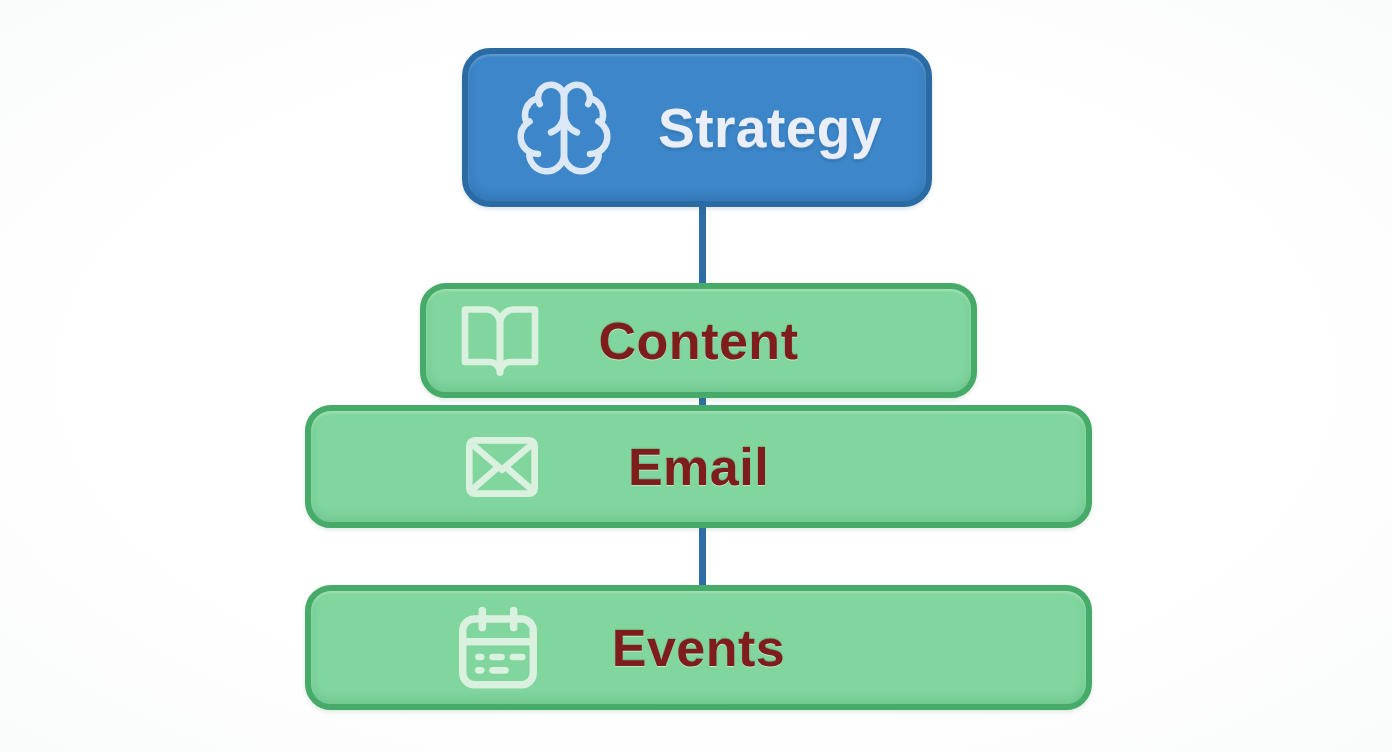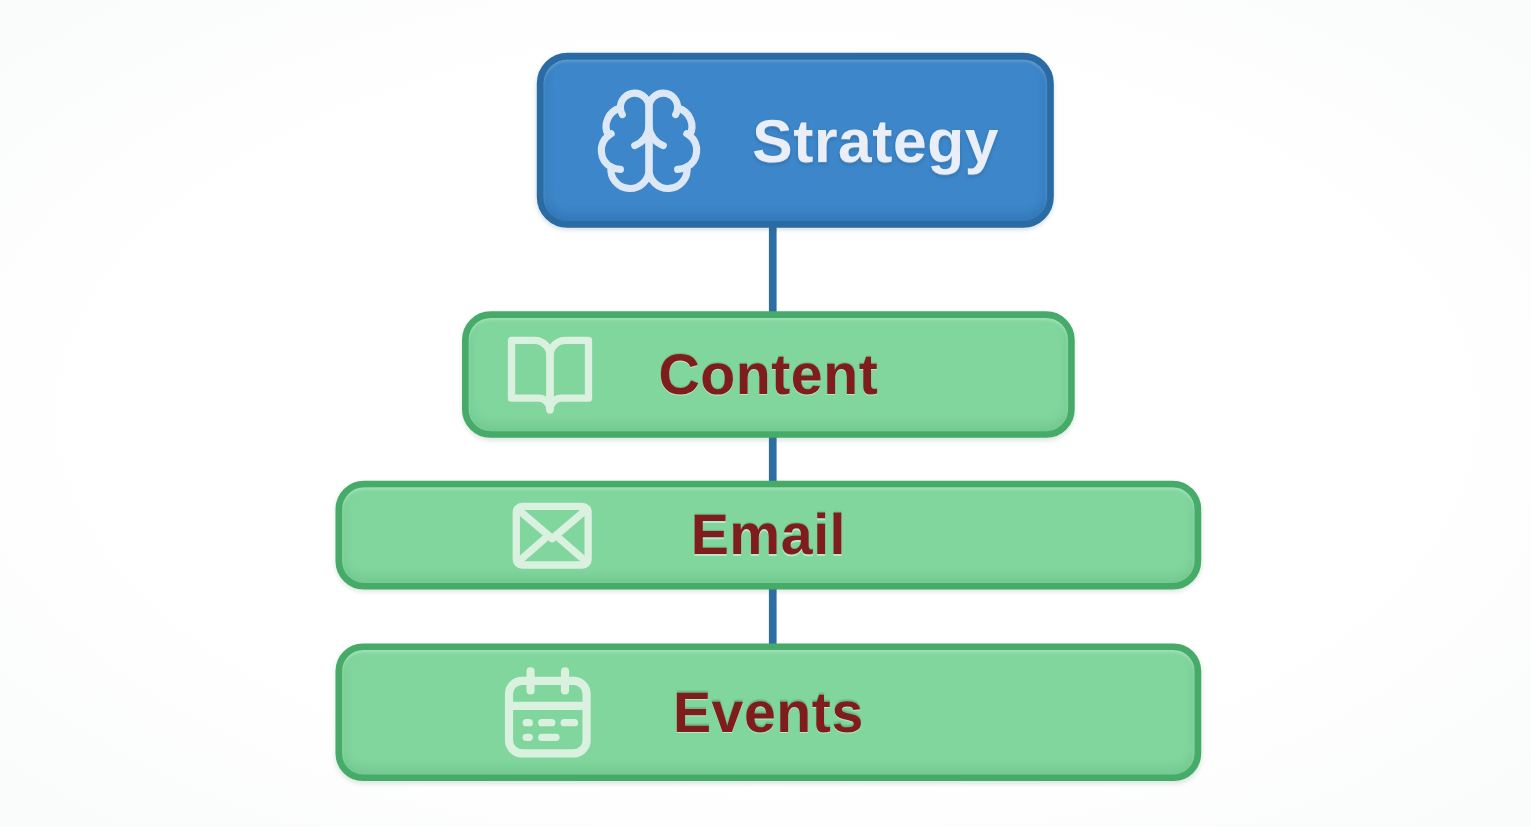--- a/index.html
+++ b/index.html
@@ -26,21 +26,21 @@
     z-index: 0;
   }
   .node {
     position: absolute;
     display: flex;
     align-items: center;
     box-sizing: border-box;
     z-index: 1;
   }
   .node-strategy {
-    left: 488px;
+    left: 462px;
     top: 48px;
     width: 470px;
     height: 159px;
     background: #3c86c9;
     border: 6px solid #2b6ba3;
     border-radius: 28px;
     justify-content: center;
     gap: 42px;
     box-shadow: inset 0 2px 3px rgba(255,255,255,0.22),
                 inset 0 -5px 10px rgba(10,50,95,0.18),
@@ -48,22 +48,22 @@
   }
   .node-green {
     background: #80d69d;
     border: 6px solid #46aa69;
     border-radius: 26px;
     box-shadow: inset 0 2px 3px rgba(255,255,255,0.30),
                 inset 0 -5px 10px rgba(20,110,65,0.14),
                 0 2px 4px rgba(70,130,95,0.18);
   }
   .node-content { left: 420px; top: 283px; width: 557px; height: 115px; }
-  .node-email   { left: 305px; top: 437px; width: 787px; height: 99px; }
-  .node-events  { left: 305px; top: 585px; width: 787px; height: 125px; border-radius: 25px; }
+  .node-email   { left: 305px; top: 405px; width: 787px; height: 123px; }
+  .node-events  { left: 305px; top: 585px; width: 787px; height: 125px; }
 
   .icon { display: flex; align-items: center; justify-content: center; }
   .icon-blue  { color: #dce8f6; }
   .icon-green { color: #d9f1de; }
 
   .node-green .icon {
     position: absolute;
     top: 50%;
     transform: translateY(-50%);
   }

